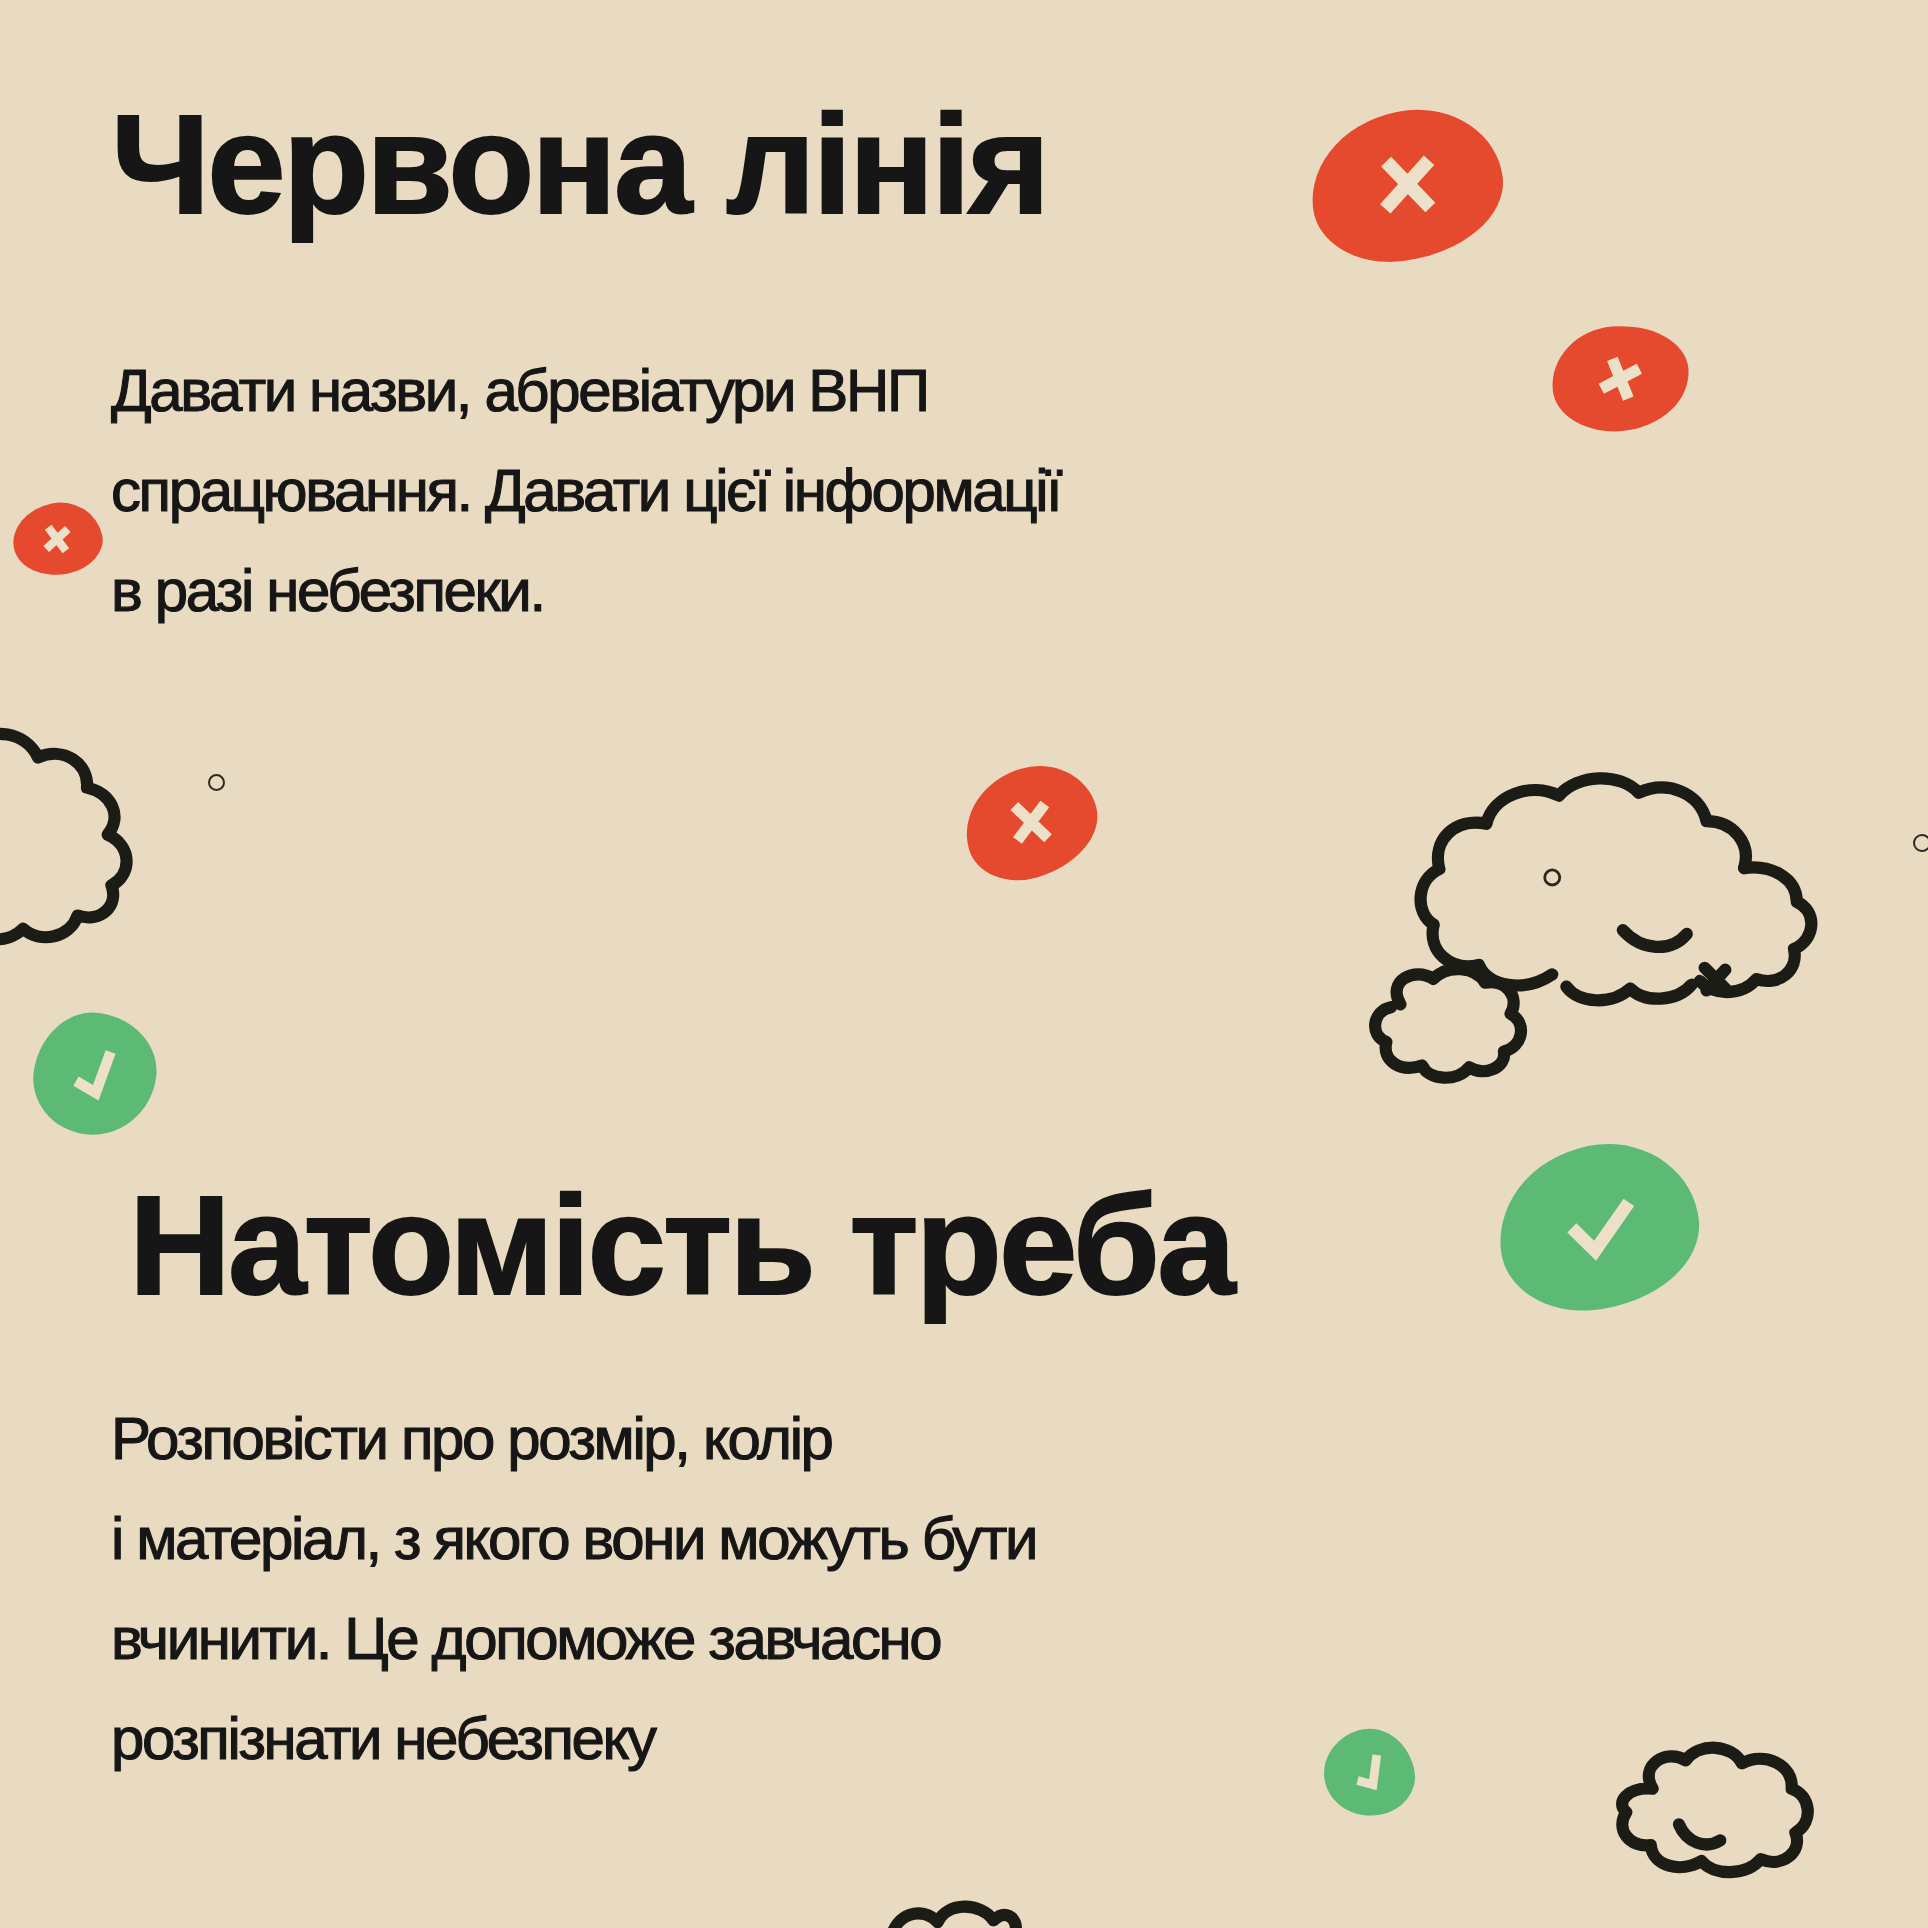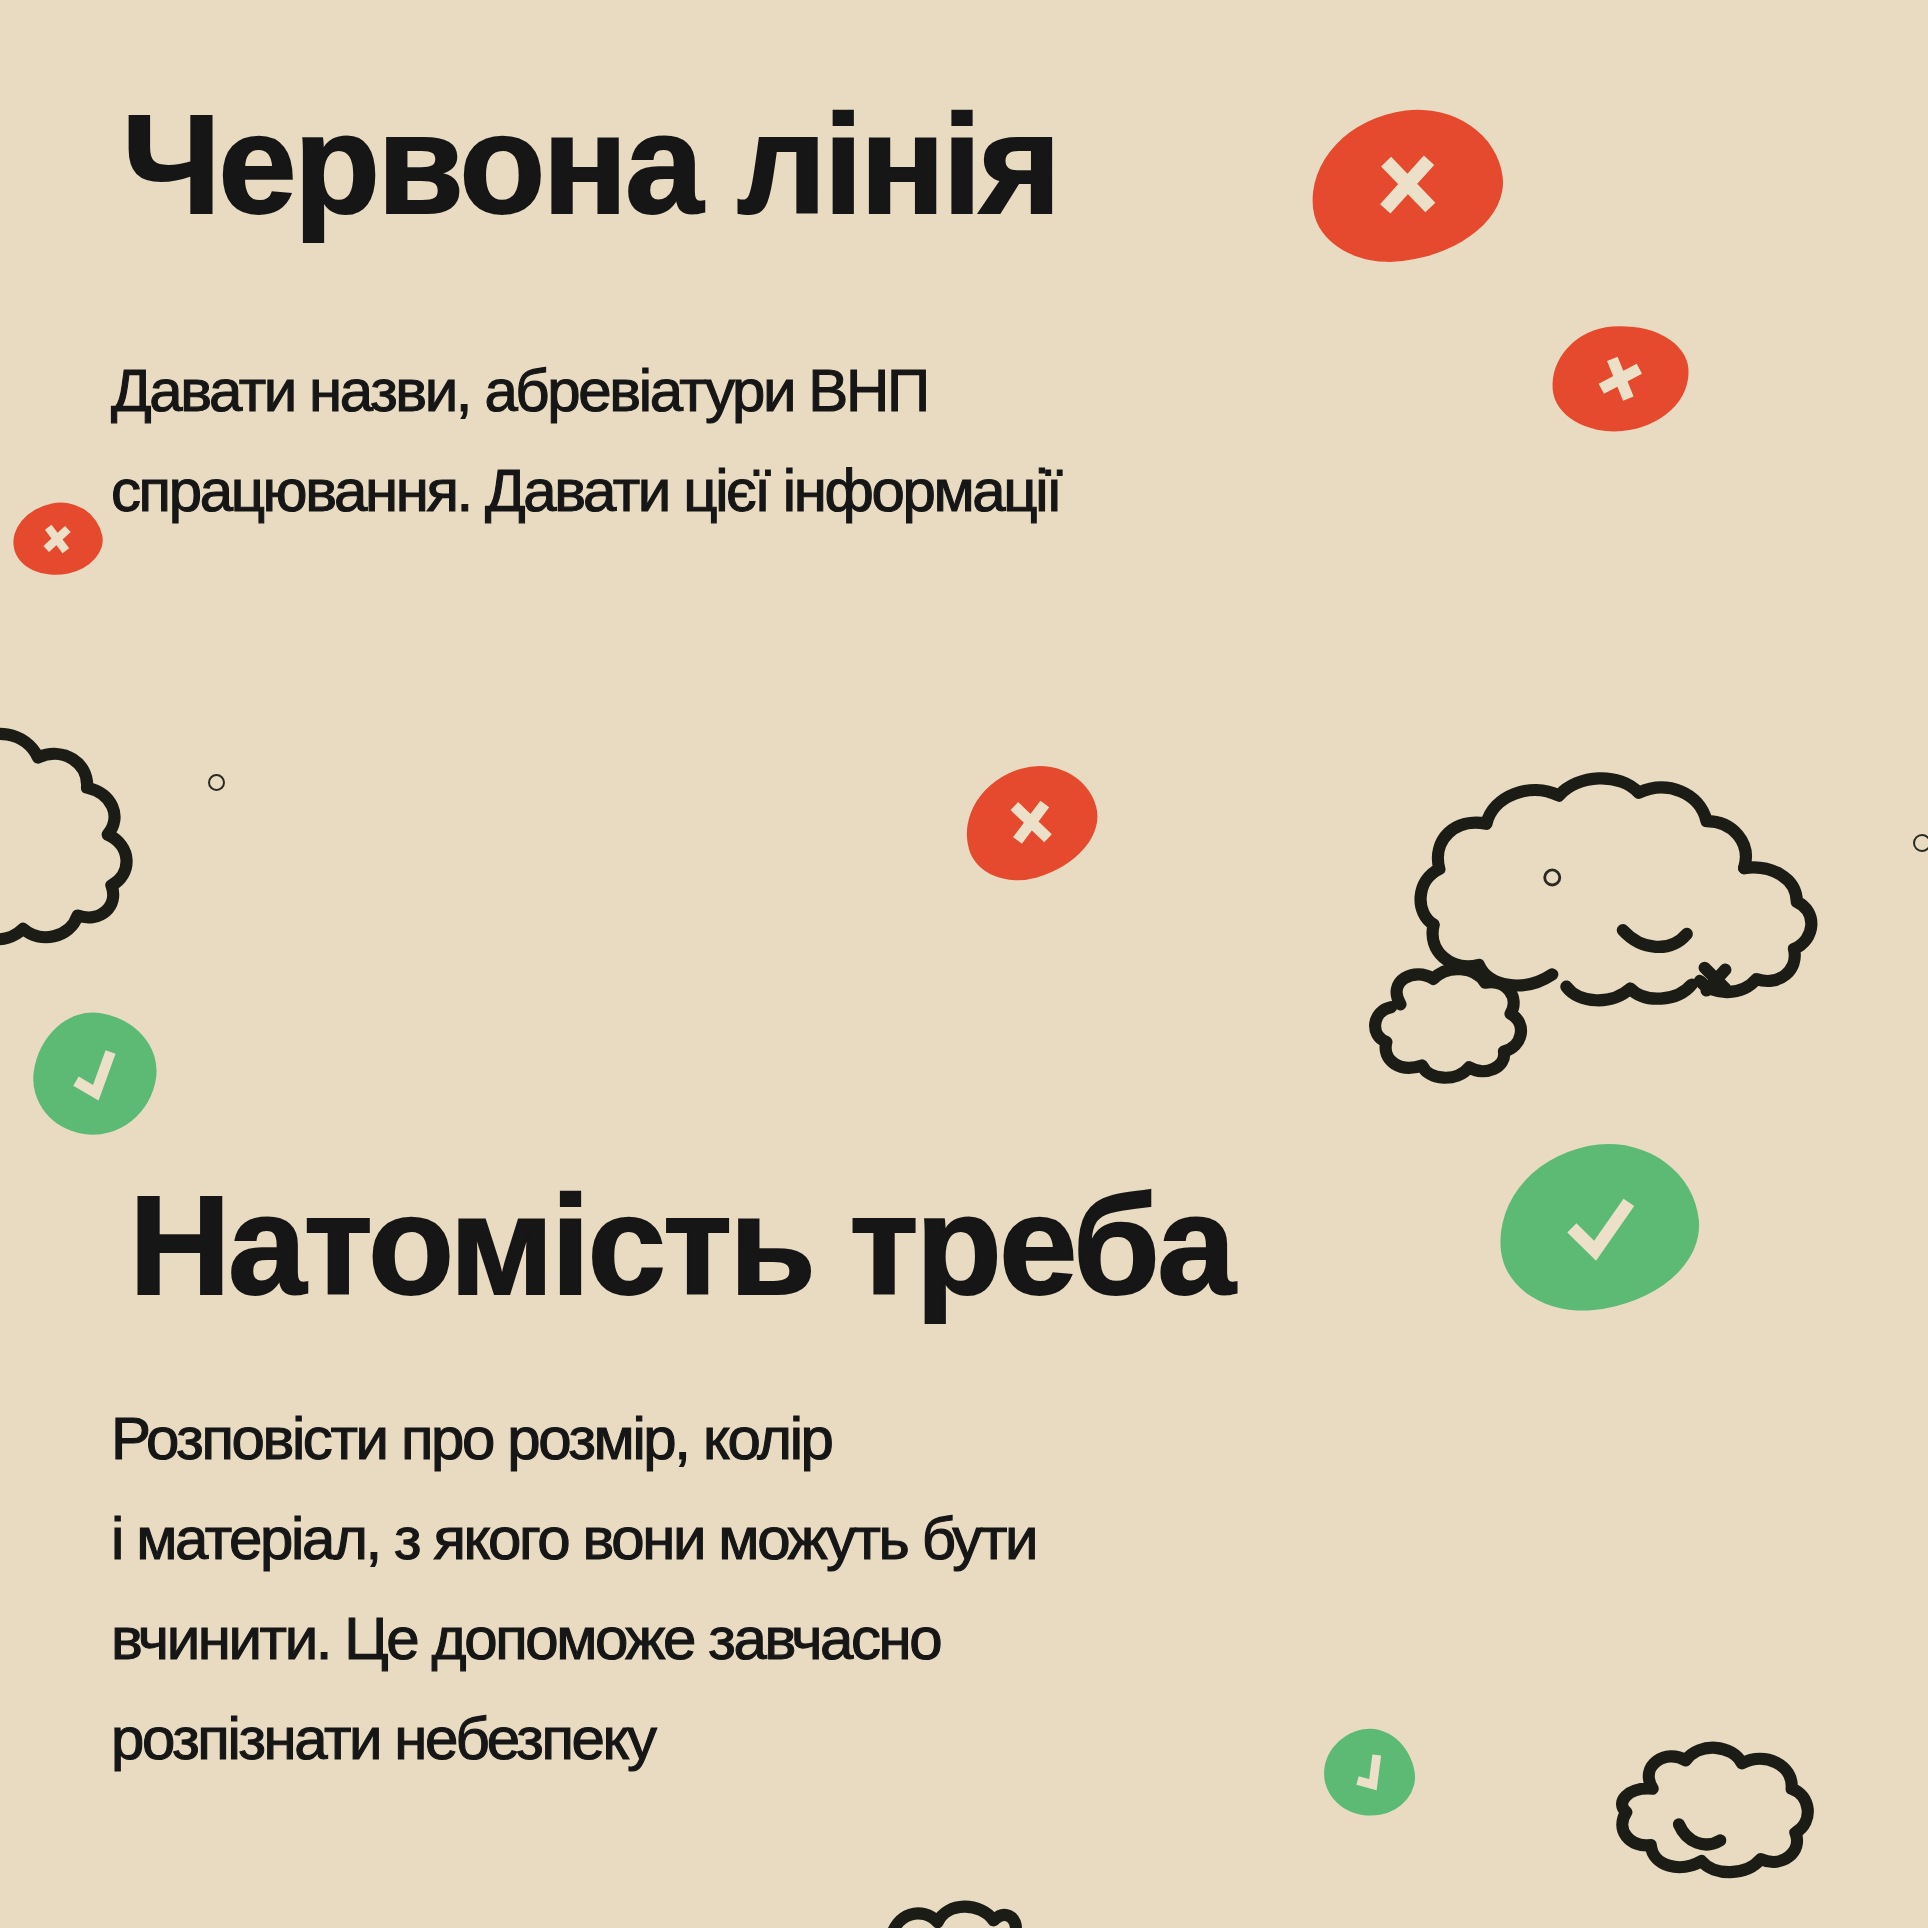--- a/index.html
+++ b/index.html
@@ -31,31 +31,32 @@
   .blob-a{border-radius:54% 46% 57% 43% / 58% 52% 48% 42%;}
   .blob-b{border-radius:47% 53% 52% 48% / 55% 46% 54% 45%;}
   .blob-c{border-radius:52% 48% 46% 54% / 50% 58% 42% 50%;}
   .cloud svg{overflow:visible;}
   .cloud path{fill:none;stroke:#1c1c16;stroke-width:13;stroke-linecap:round;stroke-linejoin:round;}
   .ring{border:2.8px solid #2a2a22;border-radius:50%;background:transparent;}
 </style>
 </head>
 <body style="--bg: #e8dbc1; --ink: #161616; --red: #e64a2e; --green: #5cba74; --cream: #ece1c8;">
 
-<div class="abs title" style="left:122px;top:94px;">Червона лінія</div>
+<div class="abs title" style="left:111px;top:94px;">Червона лінія</div>
 
 <div class="abs badge red blob-a" style="left:1311px;top:111px;width:192px;height:149px;transform:rotate(-7deg);">
   <svg viewBox="0 0 100 100">
     <path d="M30,28 L72,70 M70,26 L30,72" stroke-width="13" transform="rotate(8 50 50)"></path>
   </svg>
 </div>
 
 <div class="abs para" style="left:111px;top:341px;">
     <div>Давати назви, абревіатури ВНП</div>
     <div>спрацювання. Давати цієї інформації</div>
+    <div>в разі небезпеки.</div>
   </div>
 
 <div class="abs badge red blob-b" style="left:1552px;top:326px;width:137px;height:105px;transform:rotate(-5deg);">
   <svg viewBox="0 0 100 100">
     <path d="M30,30 L70,70 M68,28 L32,72" stroke-width="15" transform="rotate(28 50 50)"></path>
   </svg>
 </div>
 
 <div class="abs badge red blob-c" style="left:13px;top:503px;width:89px;height:72px;transform:rotate(-12deg);">
   <svg viewBox="0 0 100 100">

